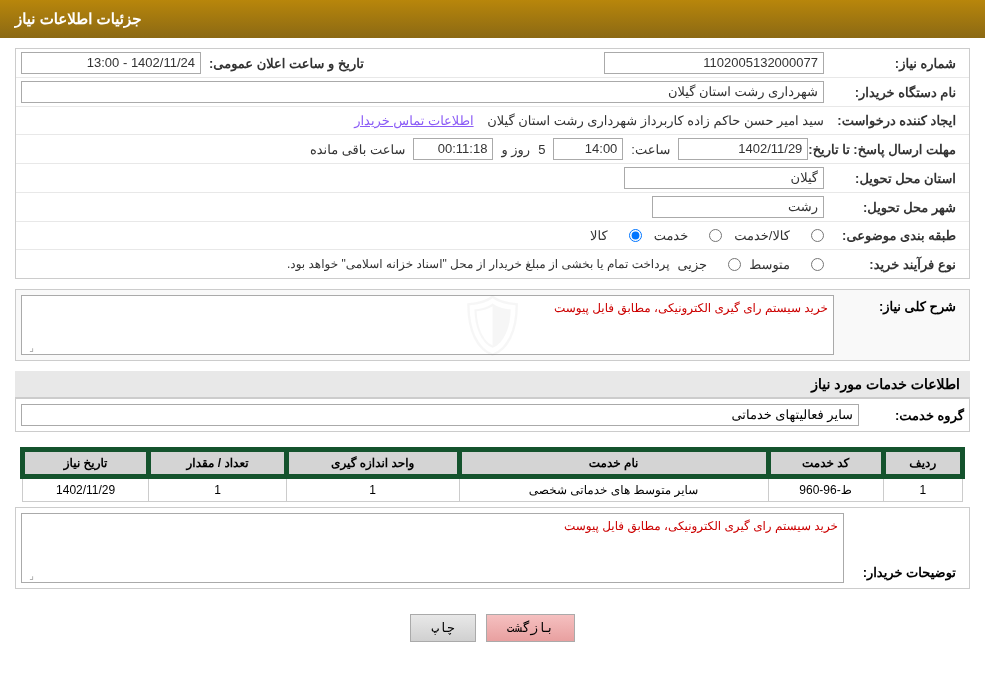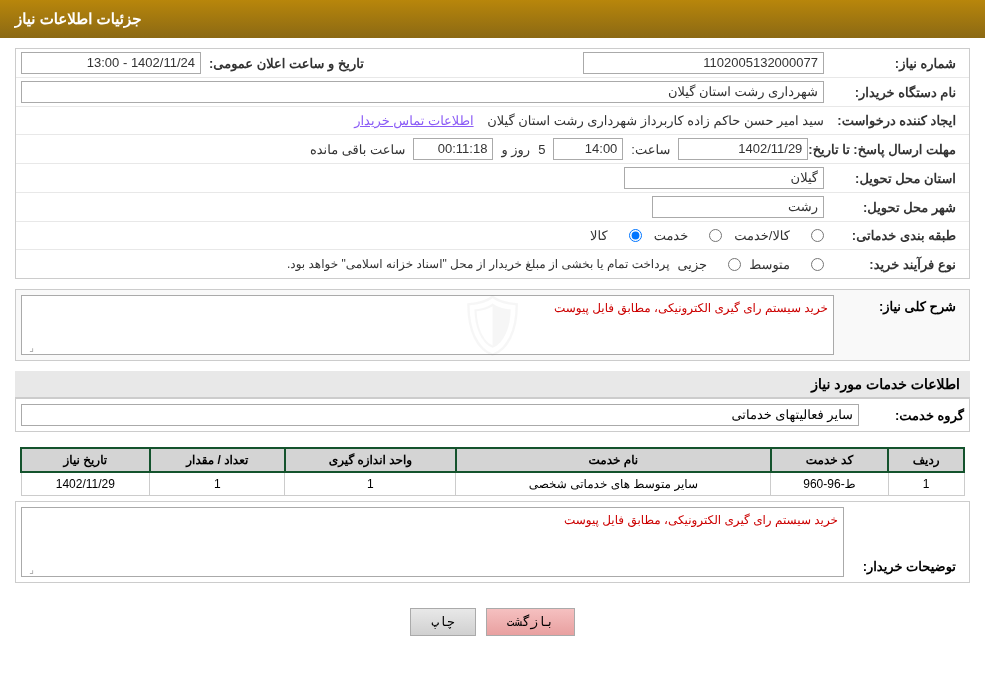--- a/index.html
+++ b/index.html
@@ -59,21 +59,21 @@
       border: 1px solid #aaa;
       padding: 2px 5px;
       background: #fff;
       min-height: 22px;
       display: inline-block;
     }
     .input-wide {
       width: 100%;
     }
     .input-medium {
-      width: 241px;
+      width: 220px;
     }
     .blue-link {
       color: #8b5cf6;
       text-decoration: underline;
       cursor: pointer;
     }
     .inline-group {
       display: flex;
       align-items: center;
       gap: 8px;
@@ -115,21 +115,21 @@
     .table-container {
       padding: 5px;
     }
     table {
       width: 100%;
       border-collapse: collapse;
       font-size: 12px;
     }
     table th {
       background: #d4d4d4;
-      border: 2px solid #14532d;
+      border: 5px solid #14532d;
       padding: 4px 8px;
       text-align: center;
       font-weight: bold;
     }
     table td {
       border: 1px solid #ccc;
       padding: 4px 8px;
       text-align: center;
     }
     table tr:nth-child(even) td {
@@ -245,21 +245,21 @@
       </div>
 
       <div class="form-row">
         <div class="label">شهر محل تحویل:</div>
         <div class="field-value">
           <div class="input-box" style="width:172px;">رشت</div>
         </div>
       </div>
 
       <div class="form-row">
-        <div class="label">طبقه بندی خدماتی:</div>
+        <div class="label">طبقه بندی موضوعی:</div>
         <div class="field-value">
           <div class="radio-group">
             <div class="radio-item">
               <input type="radio" name="category" style="">
               <span>کالا/خدمت</span>
             </div>
             <div class="radio-item">
               <input type="radio" name="category" style="">
               <span>خدمت</span>
             </div>

